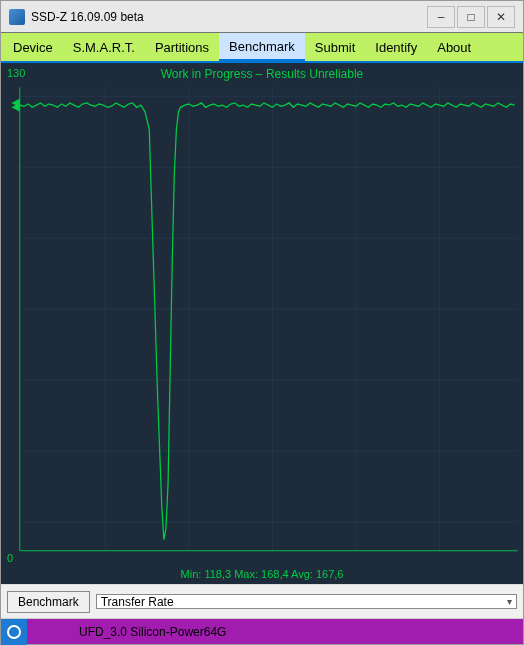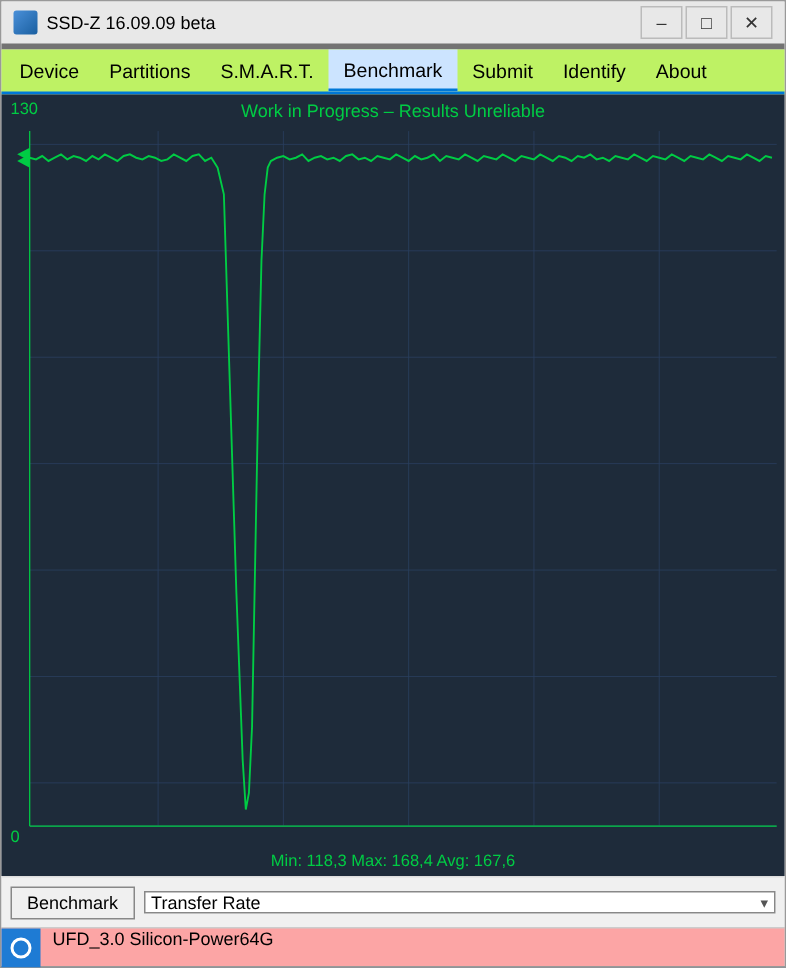--- a/index.html
+++ b/index.html
@@ -21,21 +21,21 @@
       flex-direction: column;
     }
 
     
     .title-bar {
       background: #e8e8e8;
       height: 32px;
       display: flex;
       align-items: center;
       padding: 0 8px;
-      border-bottom: 4px solid #737373;
+      border-bottom: 1px solid #737373;
       flex-shrink: 0;
     }
     .title-bar-icon {
       width: 16px;
       height: 16px;
       background: linear-gradient(135deg, #4a90d9, #1a5fa0);
       border-radius: 2px;
       margin-right: 6px;
       flex-shrink: 0;
     }
@@ -167,25 +167,26 @@
       cursor: pointer;
     }
     .dropdown-arrow {
       font-size: 10px;
       color: #555;
     }
 
     
     .status-bar {
       height: 26px;
-      background: #fca5a5;
+      background: #a21caf;
       border-top: 1px solid #ccc;
       display: flex;
-      align-items: flex-start;
-      flex-shrink: 0;
+      align-items: center;
+      flex-shrink: 0;
+      gap: 44px;
     }
     .status-icon {
       width: 26px;
       height: 26px;
       background: #1e7bd4;
       display: flex;
       align-items: center;
       justify-content: center;
       flex-shrink: 0;
     }
@@ -224,22 +225,22 @@
     <span class="title-bar-text">SSD-Z 16.09.09 beta</span>
     <div class="title-bar-buttons">
       <button class="title-btn">–</button>
       <button class="title-btn">□</button>
       <button class="title-btn close">✕</button>
     </div>
   </div>
 
   <div class="menu-bar">
     <div class="menu-item">Device</div>
+    <div class="menu-item">S.M.A.R.T.</div>
     <div class="menu-item">Partitions</div>
-    <div class="menu-item">S.M.A.R.T.</div>
     <div class="menu-item active">Benchmark</div>
     <div class="menu-item">Submit</div>
     <div class="menu-item">Identify</div>
     <div class="menu-item">About</div>
   </div>
 
   <div class="chart-container">
     <svg class="grid-svg" viewBox="0 0 500 470" preserveAspectRatio="none">
 
       <line x1="18" y1="30" x2="495" y2="30" stroke="#2a4060" stroke-width="0.5"></line>

